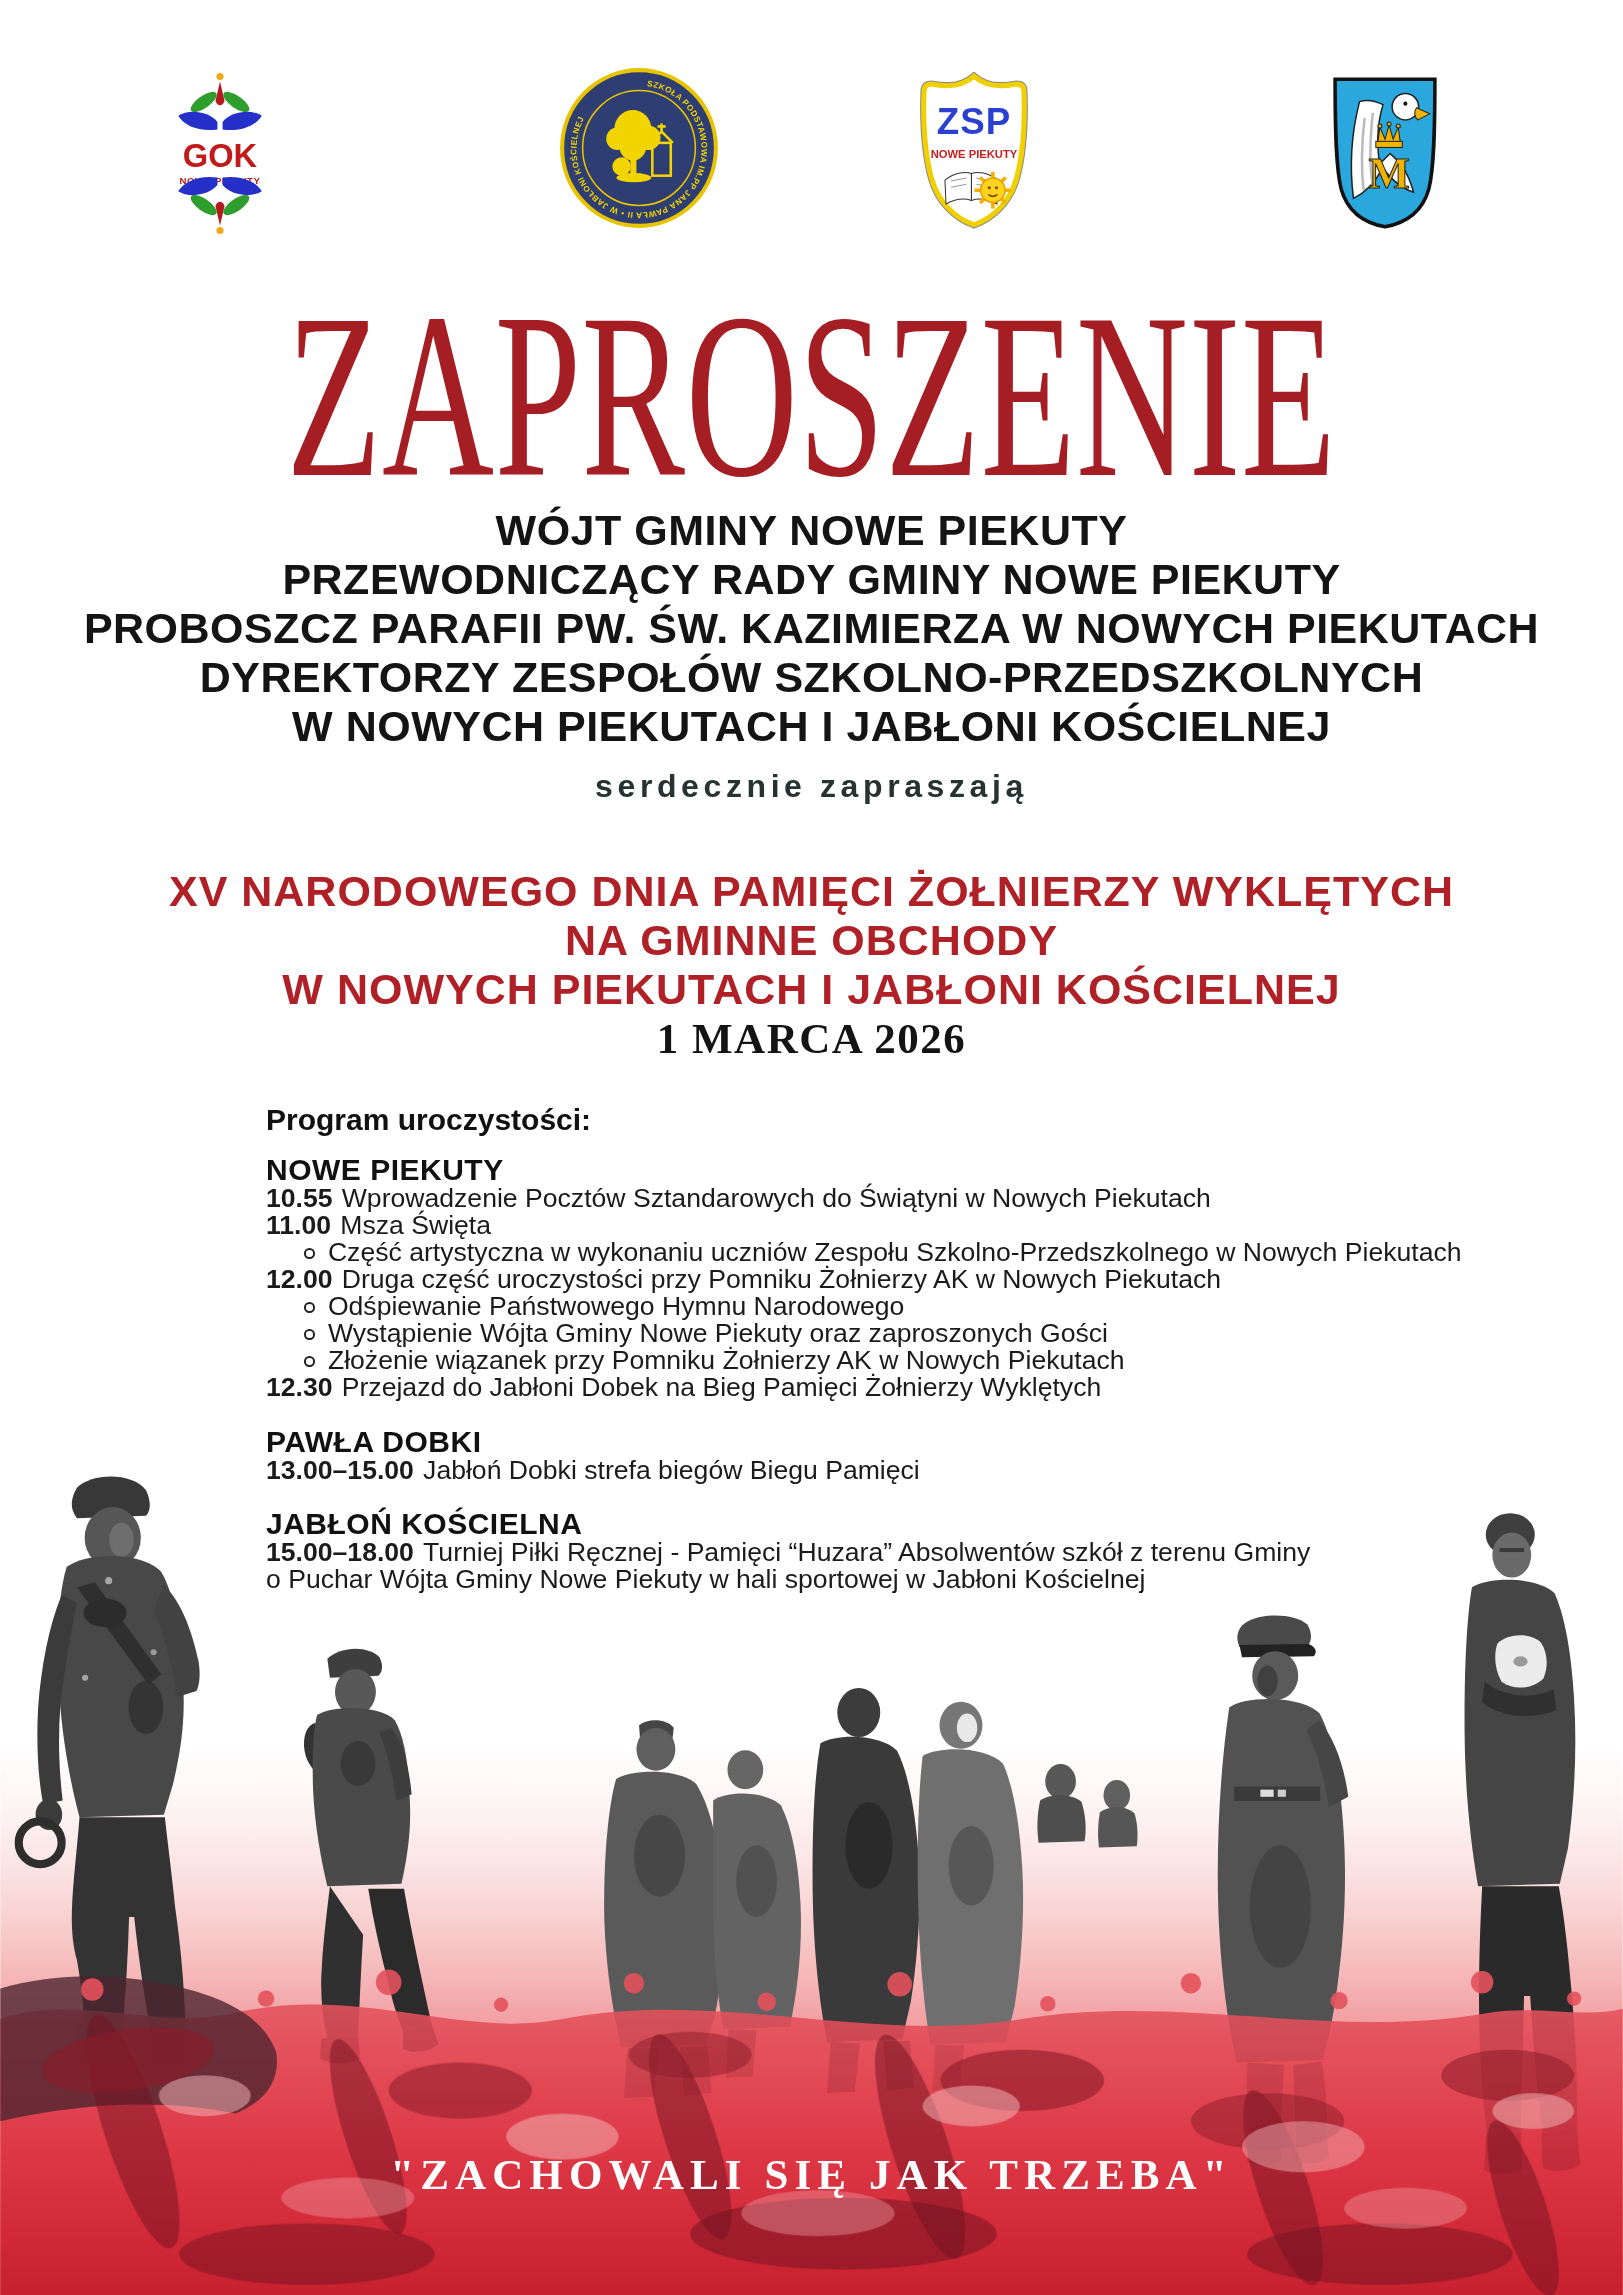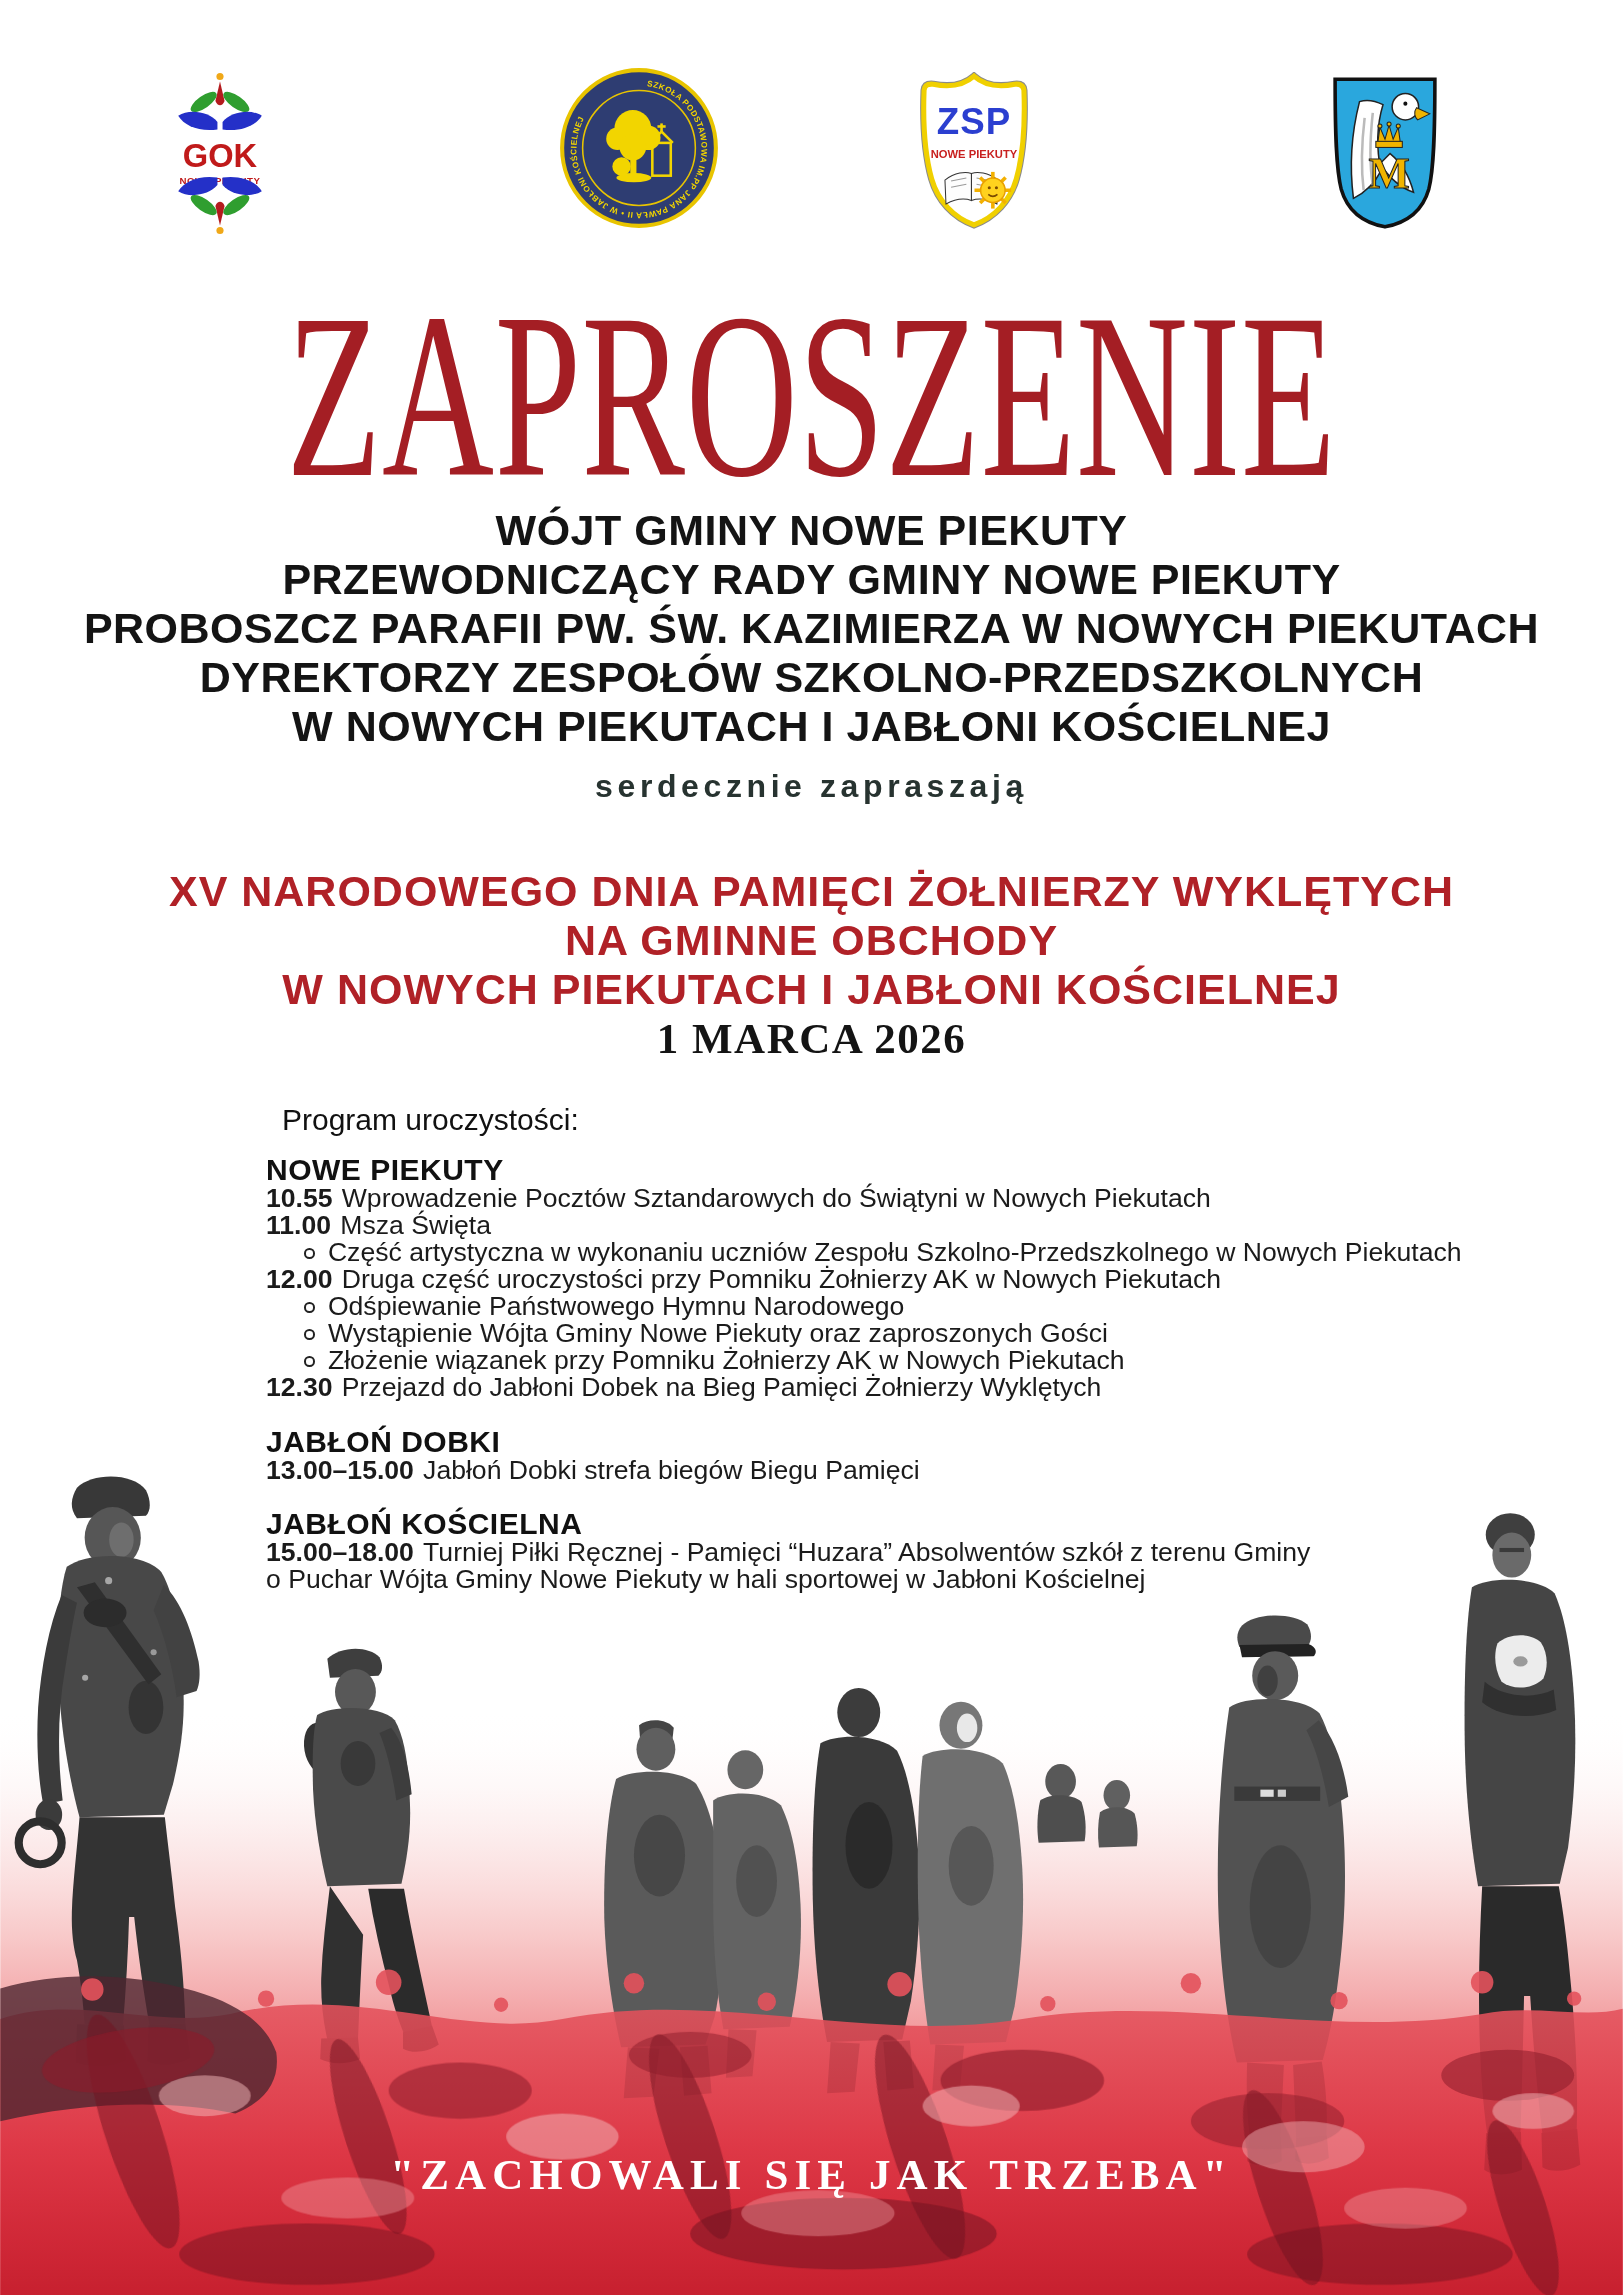--- a/index.html
+++ b/index.html
@@ -20,21 +20,21 @@
   .organizers{position:absolute;left:0;right:0;top:506px;text-align:center;}
   .org-line{font-size:43px;font-weight:700;line-height:49px;color:#141414;letter-spacing:0.5px;}
   .invite{position:absolute;left:0;right:0;top:768px;text-align:center;
           font-size:32px;font-weight:700;letter-spacing:4.6px;color:#273330;}
   
   .event{position:absolute;left:0;right:0;top:867px;text-align:center;}
   .ev{font-size:43px;font-weight:700;line-height:49px;color:#b02127;letter-spacing:1px;}
   .ev-date{font-size:43px;font-weight:700;line-height:49px;color:#141414;letter-spacing:1.5px;font-family:Liberation Serif, serif;}
   
   .program{position:absolute;left:266px;top:1103px;width:1329px;}
-  .prog-head{font-size:30px;font-weight:400;line-height:33px;color:#111;margin-bottom:18.4px;margin-left:16px;}
+  .prog-head{font-size:30px;font-weight:700;line-height:33px;color:#111;margin-bottom:18.4px;}
   .sec-head{font-size:30px;font-weight:700;line-height:31px;color:#111;letter-spacing:0.5px;}
   .sec-gap2{margin-top:24.5px;}
   .sec-gap3{margin-top:24px;}
   .row{display:flex;align-items:flex-start;font-size:26.6px;line-height:27px;color:#1b1b1b;white-space:nowrap;}
   .time{font-weight:700;margin-right:9.2px;flex:none;}
   .dot{flex:none;width:6.6px;height:6.6px;border:2px solid #222;border-radius:50%;
        margin:8.7px 13.3px 0 38px;}
   
   .scene{position:absolute;left:0;top:1457px;width:1623px;height:838px;}
   
@@ -353,21 +353,21 @@
     </div>
     <div class="row">
       <span class="dot"></span>
       <span class="txt">Złożenie wiązanek przy Pomniku Żołnierzy AK w Nowych Piekutach</span>
     </div>
     <div class="row">
       <span class="time">12.30</span>
       <span class="txt">Przejazd do Jabłoni Dobek na Bieg Pamięci Żołnierzy Wyklętych</span>
     </div>
 
-    <div class="sec-head sec-gap2">JABŁOŃ DOBKI</div>
+    <div class="sec-head sec-gap2">PAWŁA DOBKI</div>
     <div class="row">
       <span class="time">13.00–15.00</span>
       <span class="txt">Jabłoń Dobki strefa biegów Biegu Pamięci</span>
     </div>
 
     <div class="sec-head sec-gap3">JABŁOŃ KOŚCIELNA</div>
     <div class="row">
       <span class="time">15.00–18.00</span>
       <span class="txt">Turniej Piłki Ręcznej - Pamięci “Huzara” Absolwentów szkół z terenu Gminy</span>
     </div>

